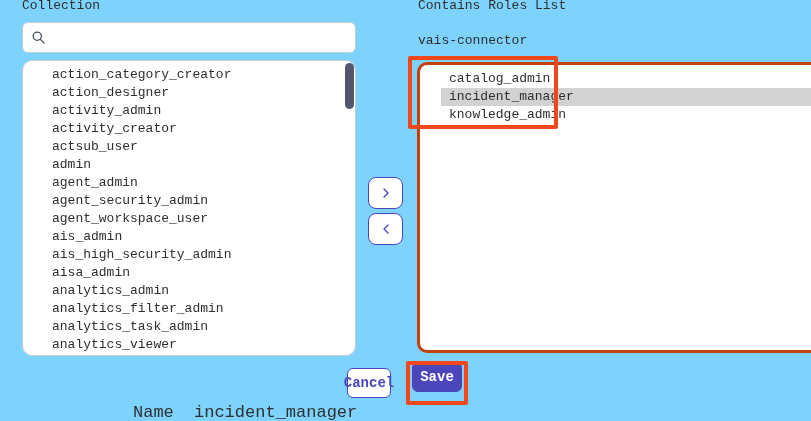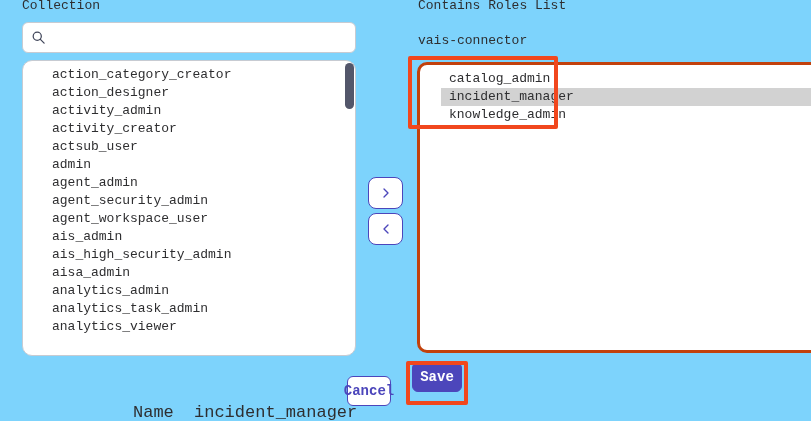--- a/index.html
+++ b/index.html
@@ -60,21 +60,21 @@
     cursor: pointer; padding: 0;
   }
 
   
   .btn {
     box-sizing: border-box; border-radius: 6px; font-weight: bold;
     font-size: 14px; display: flex; align-items: center; justify-content: center;
     cursor: pointer; font-family: inherit;
   }
   .btn-cancel {
-    left: 347px; top: 376px; width: 44px; height: 30px;
+    left: 347px; top: 368px; width: 44px; height: 30px;
     background: #ffffff; border: 1.5px solid #4c46bb; color: #4c46bb;
   }
   .btn-save {
     left: 412px; top: 362px; width: 50px; height: 30px;
     background: #4c46bb; border: 1.5px solid #4c46bb; color: #ffffff;
   }
 
   
   .annotation {
     box-sizing: border-box; border: 4px solid #f1471d;
@@ -125,20 +125,21 @@
       <div class="list-item">agent_workspace_user</div>
 
       <div class="list-item">ais_admin</div>
 
       <div class="list-item">ais_high_security_admin</div>
 
       <div class="list-item">aisa_admin</div>
 
       <div class="list-item">analytics_admin</div>
 
+      <div class="list-item">analytics_filter_admin</div>
 
       <div class="list-item">analytics_task_admin</div>
 
       <div class="list-item">analytics_viewer</div>
     </div>
   <div class="abs scroll-thumb"></div>
 
   <button class="abs xfer-btn" style="left:368px; top:177px;">
     <span style="display:flex;">
       <svg width="16" height="16" viewBox="0 0 24 24" fill="none" stroke="#4c46bb" stroke-width="2" stroke-linecap="round" stroke-linejoin="round">

